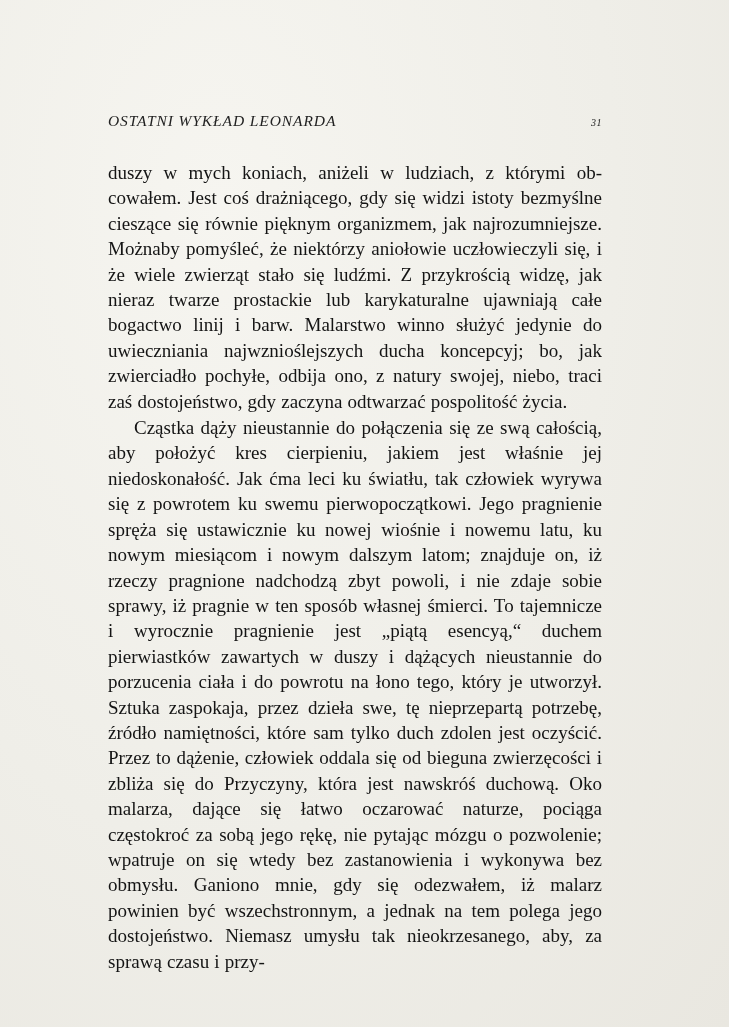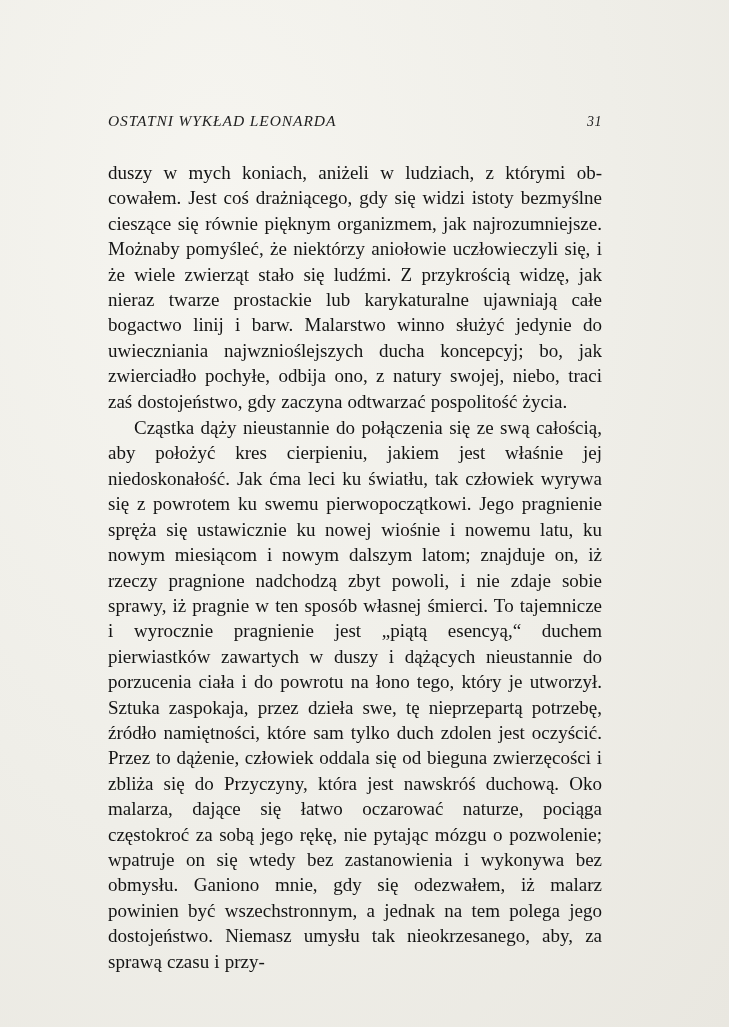--- a/index.html
+++ b/index.html
@@ -34,21 +34,21 @@
     margin-bottom: 30px;
   }
   .running-head {
     font-style: italic;
     font-size: 15.5px;
     letter-spacing: 0.9px;
     color: #222;
     white-space: nowrap;
   }
   .folio {
-    font-size: 14px;
+    font-size: 10px;
     font-style: italic;
     color: #222;
     letter-spacing: 0.5px;
   }
   .body-text p {
     margin: 0;
     font-size: 19px;
     line-height: 25.4px;
     text-align: justify;
     text-align-last: left;

